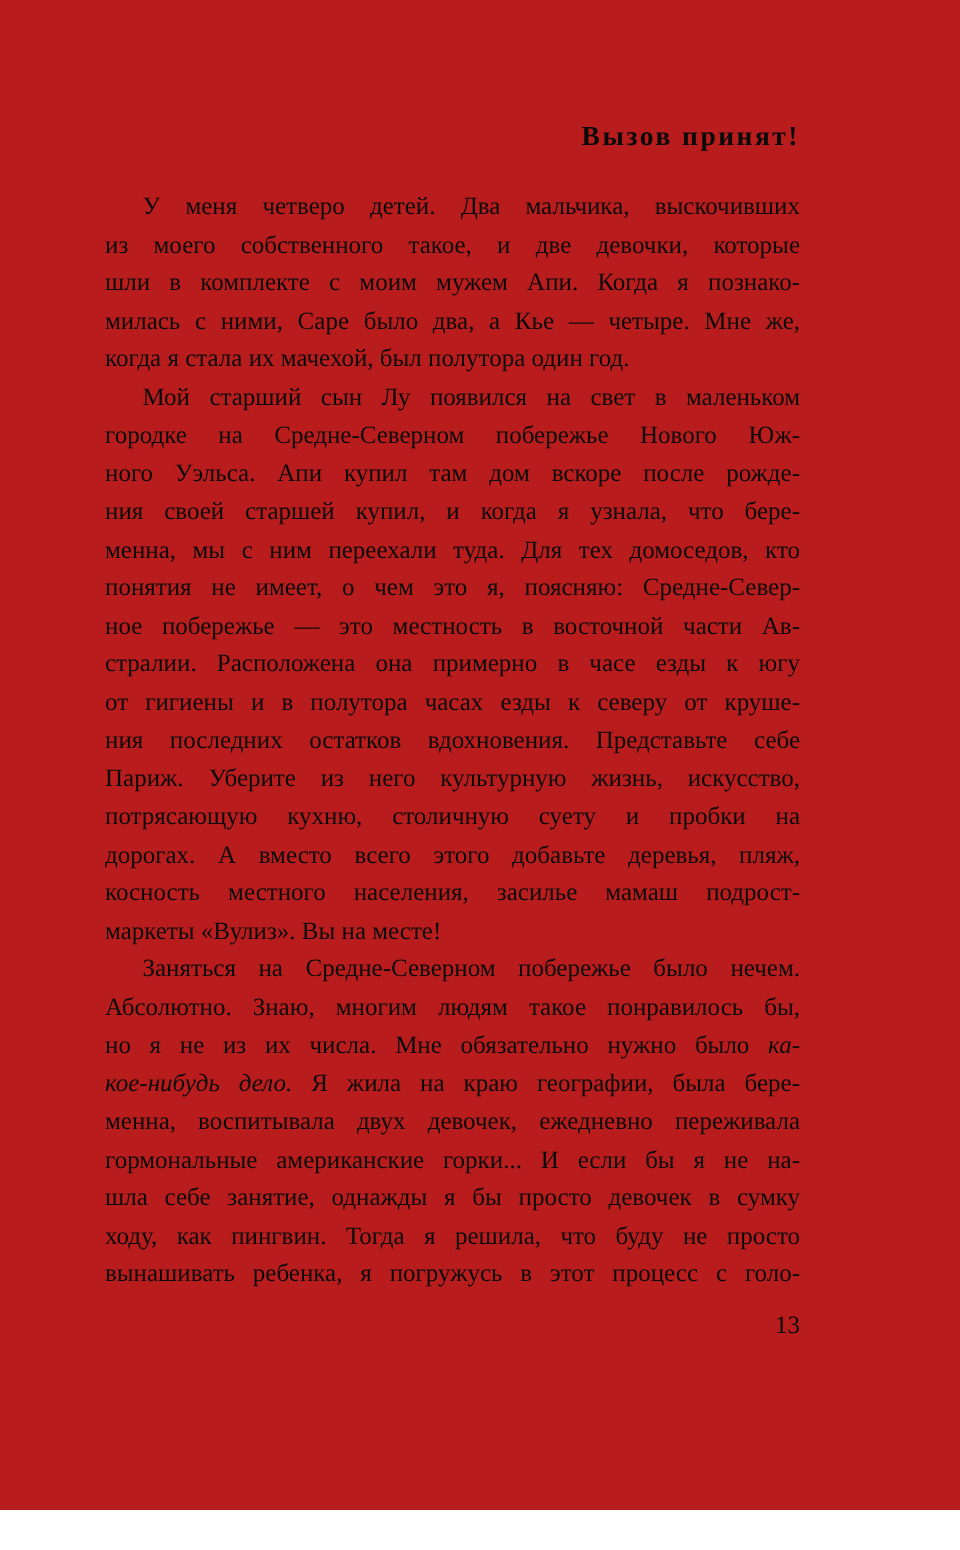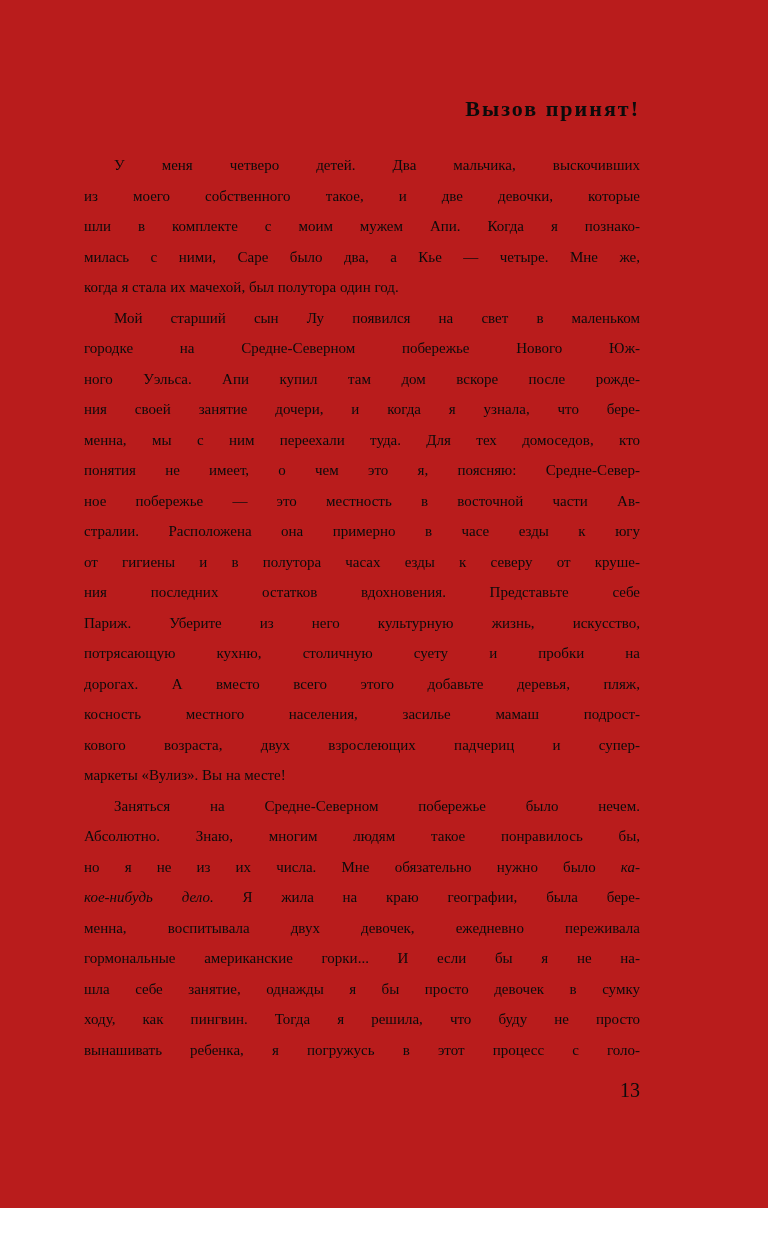--- a/index.html
+++ b/index.html
@@ -29,21 +29,21 @@
   .running-head {
     font-size: 22px;
     line-height: 26px;
     font-weight: 700;
     letter-spacing: 2px;
     text-align: right;
     white-space: nowrap;
   }
   .text-block {
     margin-top: 28px;
-    font-size: 15px;
+    font-size: 20px;
     line-height: 30.5px;
   }
   .paragraph {
     margin: 0;
   }
   .line {
     text-align: justify;
     text-align-last: justify;
   }
   .line.indent {
@@ -73,32 +73,31 @@
           <div class="line indent"><span>У меня четверо детей. Два мальчика, выскочивших</span></div>
           <div class="line"><span>из моего собственного такое, и две девочки, которые</span></div>
           <div class="line"><span>шли в комплекте с моим мужем Апи. Когда я познако-</span></div>
           <div class="line"><span>милась с ними, Саре было два, а Кье — четыре. Мне же,</span></div>
           <div class="line endline"><span>когда я стала их мачехой, был полутора один год.</span></div>
         </div>
         <div class="paragraph">
           <div class="line indent"><span>Мой старший сын Лу появился на свет в маленьком</span></div>
           <div class="line"><span>городке на Средне-Северном побережье Нового Юж-</span></div>
           <div class="line"><span>ного Уэльса. Апи купил там дом вскоре после рожде-</span></div>
-          <div class="line"><span>ния своей занятие дочери, и когда я узнала, что бере-</span></div>
+          <div class="line"><span>ния своей старшей купил, и когда я узнала, что бере-</span></div>
           <div class="line"><span>менна, мы с ним переехали туда. Для тех домоседов, кто</span></div>
           <div class="line"><span>понятия не имеет, о чем это я, поясняю: Средне-Север-</span></div>
           <div class="line"><span>ное побережье — это местность в восточной части Ав-</span></div>
           <div class="line"><span>стралии. Расположена она примерно в часе езды к югу</span></div>
           <div class="line"><span>от гигиены и в полутора часах езды к северу от круше-</span></div>
           <div class="line"><span>ния последних остатков вдохновения. Представьте себе</span></div>
           <div class="line"><span>Париж. Уберите из него культурную жизнь, искусство,</span></div>
           <div class="line"><span>потрясающую кухню, столичную суету и пробки на</span></div>
           <div class="line"><span>дорогах. А вместо всего этого добавьте деревья, пляж,</span></div>
           <div class="line"><span>косность местного населения, засилье мамаш подрост-</span></div>
-          <div class="line"><span>кового возраста, двух взрослеющих падчериц и супер-</span></div>
           <div class="line endline"><span>маркеты «Вулиз». Вы на месте!</span></div>
         </div>
         <div class="paragraph">
           <div class="line indent"><span>Заняться на Средне-Северном побережье было нечем.</span></div>
           <div class="line"><span>Абсолютно. Знаю, многим людям такое понравилось бы,</span></div>
           <div class="line"><span>но я не из их числа. Мне обязательно нужно было </span><span class="italic">ка-</span></div>
           <div class="line"><span class="italic">кое-нибудь дело.</span><span> Я жила на краю географии, была бере-</span></div>
           <div class="line"><span>менна, воспитывала двух девочек, ежедневно переживала</span></div>
           <div class="line"><span>гормональные американские горки... И если бы я не на-</span></div>
           <div class="line"><span>шла себе занятие, однажды я бы просто девочек в сумку</span></div>

